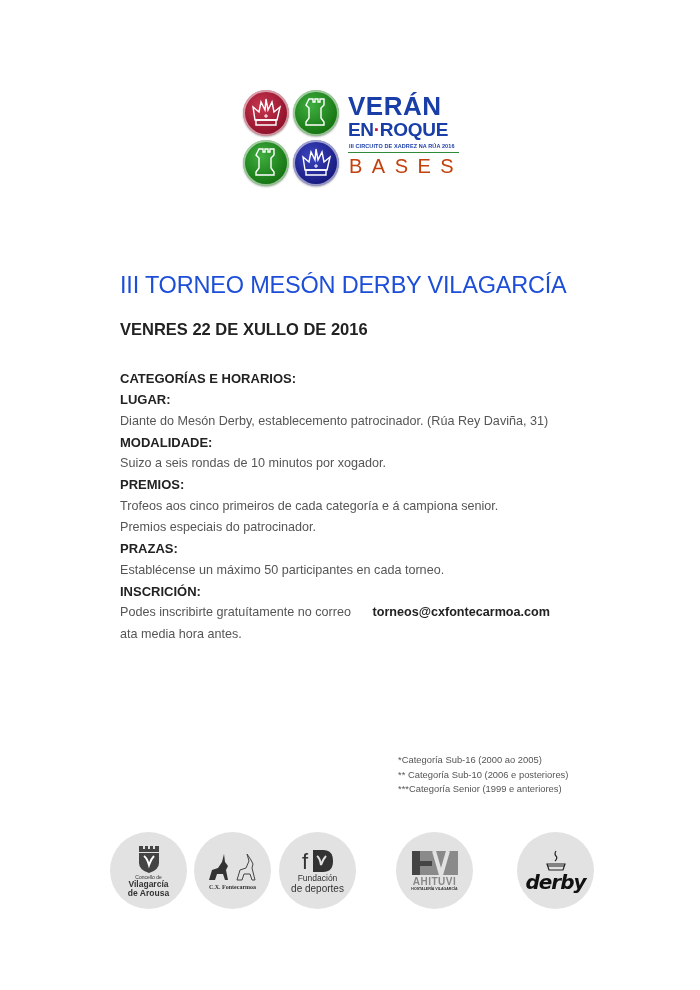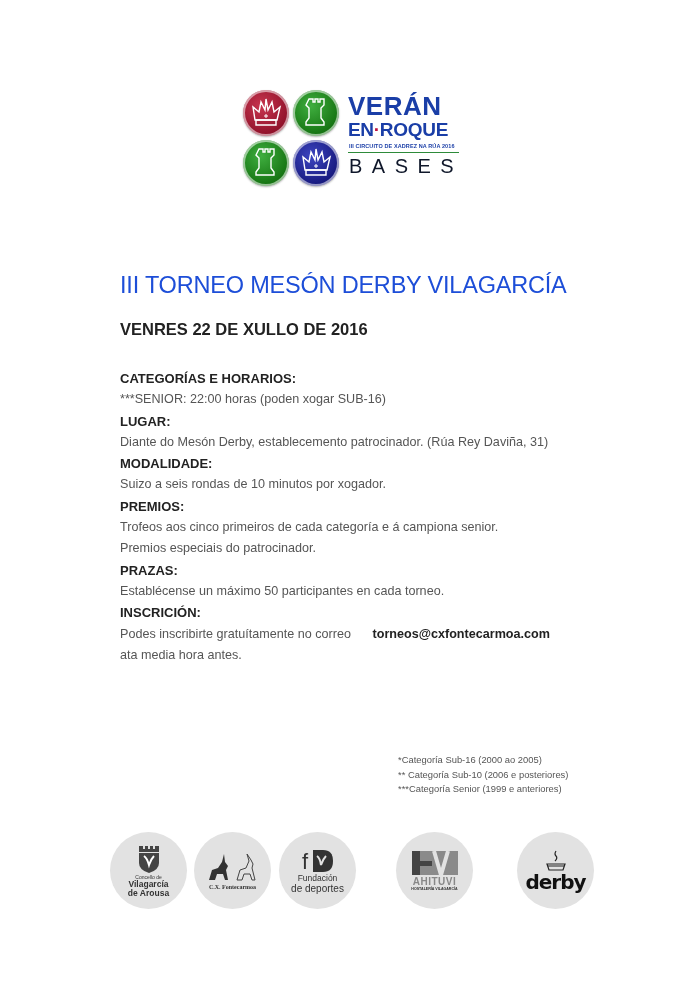--- a/index.html
+++ b/index.html
@@ -16,21 +16,21 @@
   .badge svg { position: absolute; left: 0; top: 0; }
   .b-red { left: 0; top: 2px; background: radial-gradient(circle at 40% 35%, #c8364f, #8c0f28 75%); }
   .b-green1 { left: 50px; top: 2px; background: radial-gradient(circle at 40% 35%, #3fae3f, #13700f 75%); }
   .b-green2 { left: 0; top: 52px; background: radial-gradient(circle at 40% 35%, #3fae3f, #13700f 75%); }
   .b-blue { left: 50px; top: 52px; background: radial-gradient(circle at 40% 35%, #3c45c0, #15177a 75%); }
   .brand1 { left: 105px; top: 5px; font-weight: bold; font-size: 26px; color: #1a3ea7; letter-spacing: 0.5px; line-height: 26px; }
   .brand2 { left: 105px; top: 32px; font-weight: bold; font-size: 19px; color: #1a3ea7; line-height: 20px; letter-spacing: -0.3px; }
   .brand2 .dot { color: #c0123f; }
   .brand3 { left: 106px; top: 55px; font-size: 5.5px; font-weight: bold; color: #1a3ea7; letter-spacing: 0.1px; white-space: nowrap; }
   .brand-rule { left: 105px; top: 64px; width: 111px; height: 1px; background: #2e8b3a; }
-  .brand4 { left: 106px; top: 68px; font-size: 20px; color: #0f172a; letter-spacing: 9.5px; line-height: 20px; }
+  .brand4 { left: 106px; top: 68px; font-size: 20px; color: #c2410c; letter-spacing: 9.5px; line-height: 20px; }
 
   .title { left: 120px; top: 272px; font-size: 23.5px; color: #1d4ed8; white-space: nowrap; letter-spacing: -0.2px; }
   .date { left: 120px; top: 320px; font-size: 16.5px; font-weight: bold; color: #222; white-space: nowrap; }
 
   .body { left: 120px; top: 368px; width: 480px; }
   .line { height: 21.3px; line-height: 21.3px; font-size: 12.6px; white-space: nowrap; }
   .line.h { font-weight: bold; color: #222; font-size: 13px; }
   .line.t { color: #555; }
   .email { font-weight: bold; color: #222; margin-left: 18px; }
 
@@ -75,21 +75,20 @@
   <div class="abs brand3">III CIRCUITO DE XADREZ NA RÚA 2016</div>
   <div class="abs brand-rule"></div>
   <div class="abs brand4">BASES</div>
 </div>
 
 <div class="abs title">III TORNEO MESÓN DERBY VILAGARCÍA</div>
 <div class="abs date">VENRES 22 DE XULLO DE 2016</div>
 
 <div class="abs body">
   <div class="line h">CATEGORÍAS E HORARIOS:</div>
-  <div class="line t">***SENIOR: 22:00 horas (poden xogar SUB-16)</div>
   <div class="line h">LUGAR:</div>
   <div class="line t">Diante do Mesón Derby, establecemento patrocinador. (Rúa Rey Daviña, 31)</div>
   <div class="line h">MODALIDADE:</div>
   <div class="line t">Suizo a seis rondas de 10 minutos por xogador.</div>
   <div class="line h">PREMIOS:</div>
   <div class="line t">Trofeos aos cinco primeiros de cada categoría e á campiona senior.</div>
   <div class="line t">Premios especiais do patrocinador.</div>
   <div class="line h">PRAZAS:</div>
   <div class="line t">Establécense un máximo 50 participantes en cada torneo.</div>
   <div class="line h">INSCRICIÓN:</div>
@@ -142,14 +141,14 @@
   <div class="sp-txt" style="color:#888; font-size:10px; letter-spacing:0.5px;">AHITUVI</div>
   <div class="sp-txt-small" style="font-size:3.6px; font-weight:bold;">HOSTALERÍA VILAGARCÍA</div>
 </div>
 
 <div class="sponsor" style="left:517px; top:832px;">
   <svg width="22" height="22" viewBox="0 0 22 22">
     <path d="M11 1 q-2 3 0 5 q2 2 -1 5" stroke="#222" stroke-width="1.2" fill="none"></path>
     <path d="M2 14 h18 l-2 6 h-14 z" fill="none" stroke="#222" stroke-width="1.2"></path>
     <path d="M3 16 h16" stroke="#222" stroke-width="1"></path>
   </svg>
-  <div style="font-family:'DejaVu Sans', sans-serif; font-weight:bold; font-size:20px; color:#111; line-height:20px; letter-spacing:-1px;">derby</div>
+  <div style="font-family:'DejaVu Sans', sans-serif; font-weight:bold; font-size:20px; color:#111; line-height:20px; letter-spacing:-1px;font-style:italic;">derby</div>
 </div>
 
 </body></html>

